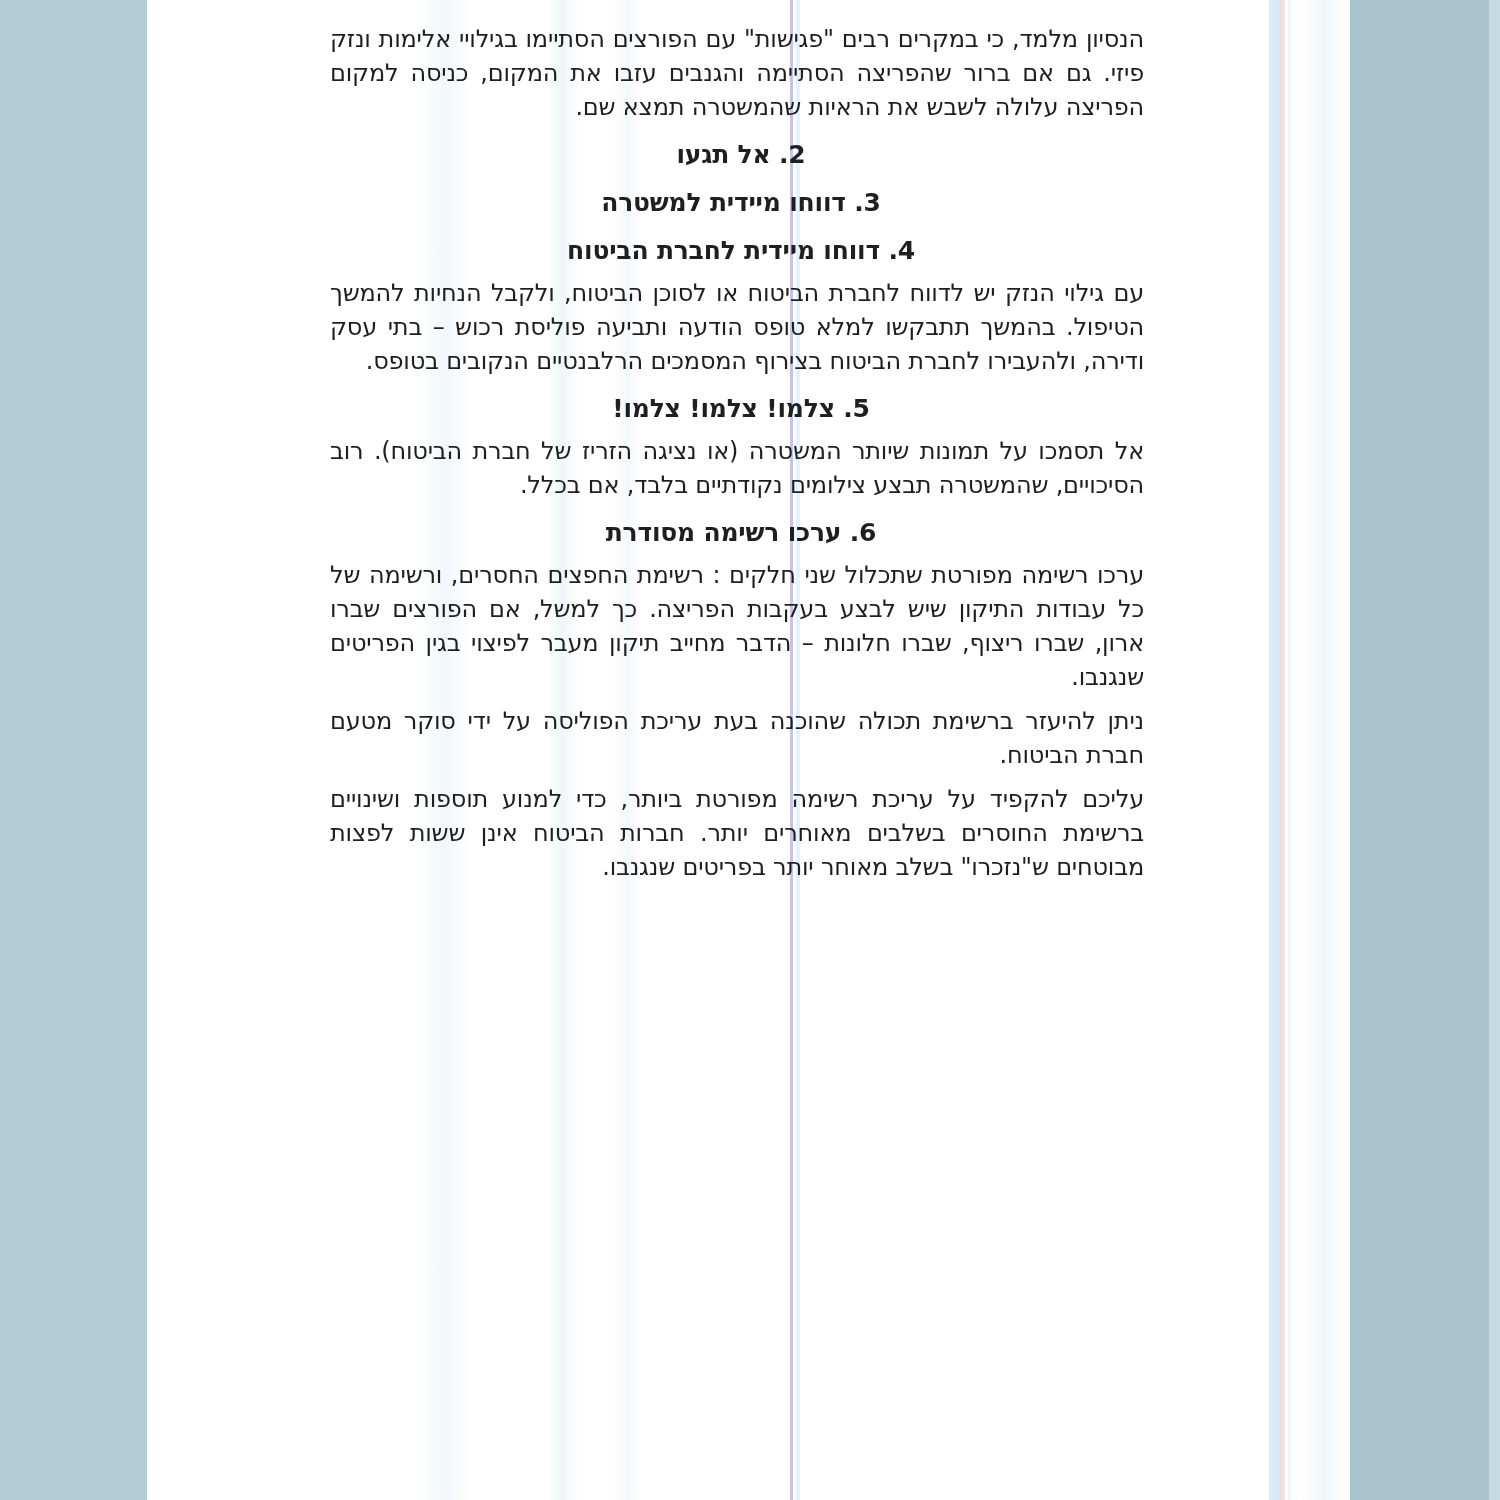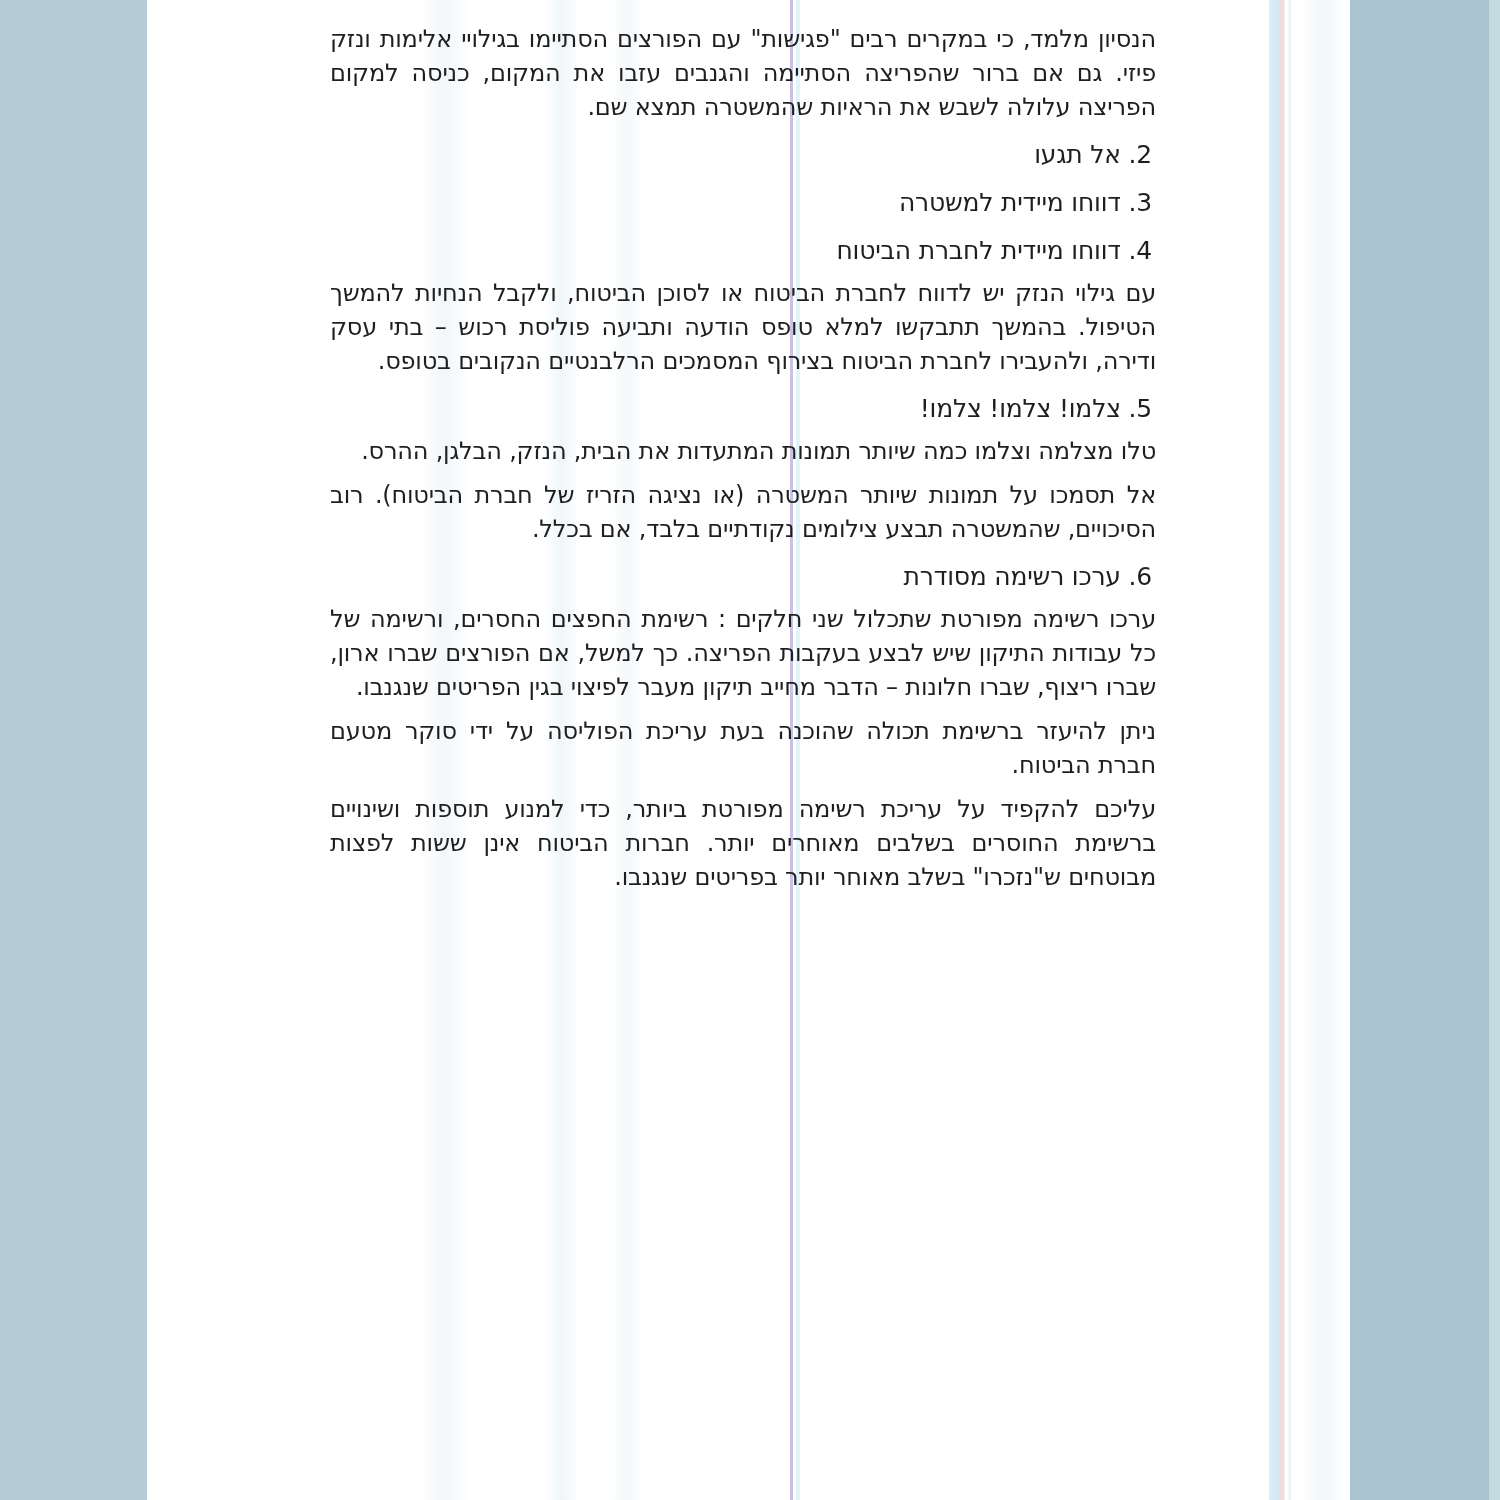--- a/index.html
+++ b/index.html
@@ -51,29 +51,29 @@
     width: 830px;
     direction: rtl;
     unicode-bidi: embed;
     color: var(--text-color, #1f1f1f);
     font-size: 24px;
     letter-spacing: -0.2px;
     line-height: 34px;
     text-align: justify;
   }
   .doc p.doc-para {
-    margin: 0 4px 10px 0;
+    margin: 0 16px 10px 0;
     text-align: justify;
     text-justify: inter-word;
   }
   .doc h2.doc-heading {
     margin: 14px 8px 8px 0;
     font-size: 25px;
-    font-weight: normal;
-    text-align: right;
+    font-weight: bold;
+    text-align: center;
     line-height: 34px;
     color: var(--text-color, #1f1f1f);
   }
 </style>
 </head>
 <body style="--page-bg: #ffffff; --band-left: #b4ccd5; --band-right: #a9c4ce; --band-edge: #c6dae2; --crease-purple: rgba(151,146,212,0.55); --text-color: #1f1f1f;">
 
 <div class="scan">
   <div class="band band-left"></div>
   <div class="band band-right"></div>
@@ -88,20 +88,19 @@
   <div class="crease-cyan"></div>
   <div class="stripes-right"></div>
 
   <main class="doc" dir="rtl">
       <p class="doc-para">הנסיון מלמד, כי במקרים רבים "פגישות" עם הפורצים הסתיימו בגילויי אלימות ונזק פיזי. גם אם ברור שהפריצה הסתיימה והגנבים עזבו את המקום, כניסה למקום הפריצה עלולה לשבש את הראיות שהמשטרה תמצא שם.</p>
       <h2 class="doc-heading">2. אל תגעו</h2>
       <h2 class="doc-heading">3. דווחו מיידית למשטרה</h2>
       <h2 class="doc-heading">4. דווחו מיידית לחברת הביטוח</h2>
       <p class="doc-para">עם גילוי הנזק יש לדווח לחברת הביטוח או לסוכן הביטוח, ולקבל הנחיות להמשך הטיפול. בהמשך תתבקשו למלא טופס הודעה ותביעה פוליסת רכוש – בתי עסק ודירה, ולהעבירו לחברת הביטוח בצירוף המסמכים הרלבנטיים הנקובים בטופס.</p>
       <h2 class="doc-heading">5. צלמו! צלמו! צלמו!</h2>
-      <p class="doc-para">טלו מצלמה וצלמו כמה שיותר תמונות המתעדות את הבית, הנזק, הבלגן, ההרס.</p>
       <p class="doc-para">אל תסמכו על תמונות שיותר המשטרה (או נציגה הזריז של חברת הביטוח). רוב הסיכויים, שהמשטרה תבצע צילומים נקודתיים בלבד, אם בכלל.</p>
       <h2 class="doc-heading">6. ערכו רשימה מסודרת</h2>
       <p class="doc-para">ערכו רשימה מפורטת שתכלול שני חלקים : רשימת החפצים החסרים, ורשימה של כל עבודות התיקון שיש לבצע בעקבות הפריצה. כך למשל, אם הפורצים שברו ארון, שברו ריצוף, שברו חלונות – הדבר מחייב תיקון מעבר לפיצוי בגין הפריטים שנגנבו.</p>
       <p class="doc-para">ניתן להיעזר ברשימת תכולה שהוכנה בעת עריכת הפוליסה על ידי סוקר מטעם חברת הביטוח.</p>
       <p class="doc-para">עליכם להקפיד על עריכת רשימה מפורטת ביותר, כדי למנוע תוספות ושינויים ברשימת החוסרים בשלבים מאוחרים יותר. חברות הביטוח אינן ששות לפצות מבוטחים ש"נזכרו" בשלב מאוחר יותר בפריטים שנגנבו.</p>
     </main>
 </div>
 
 </body></html>

